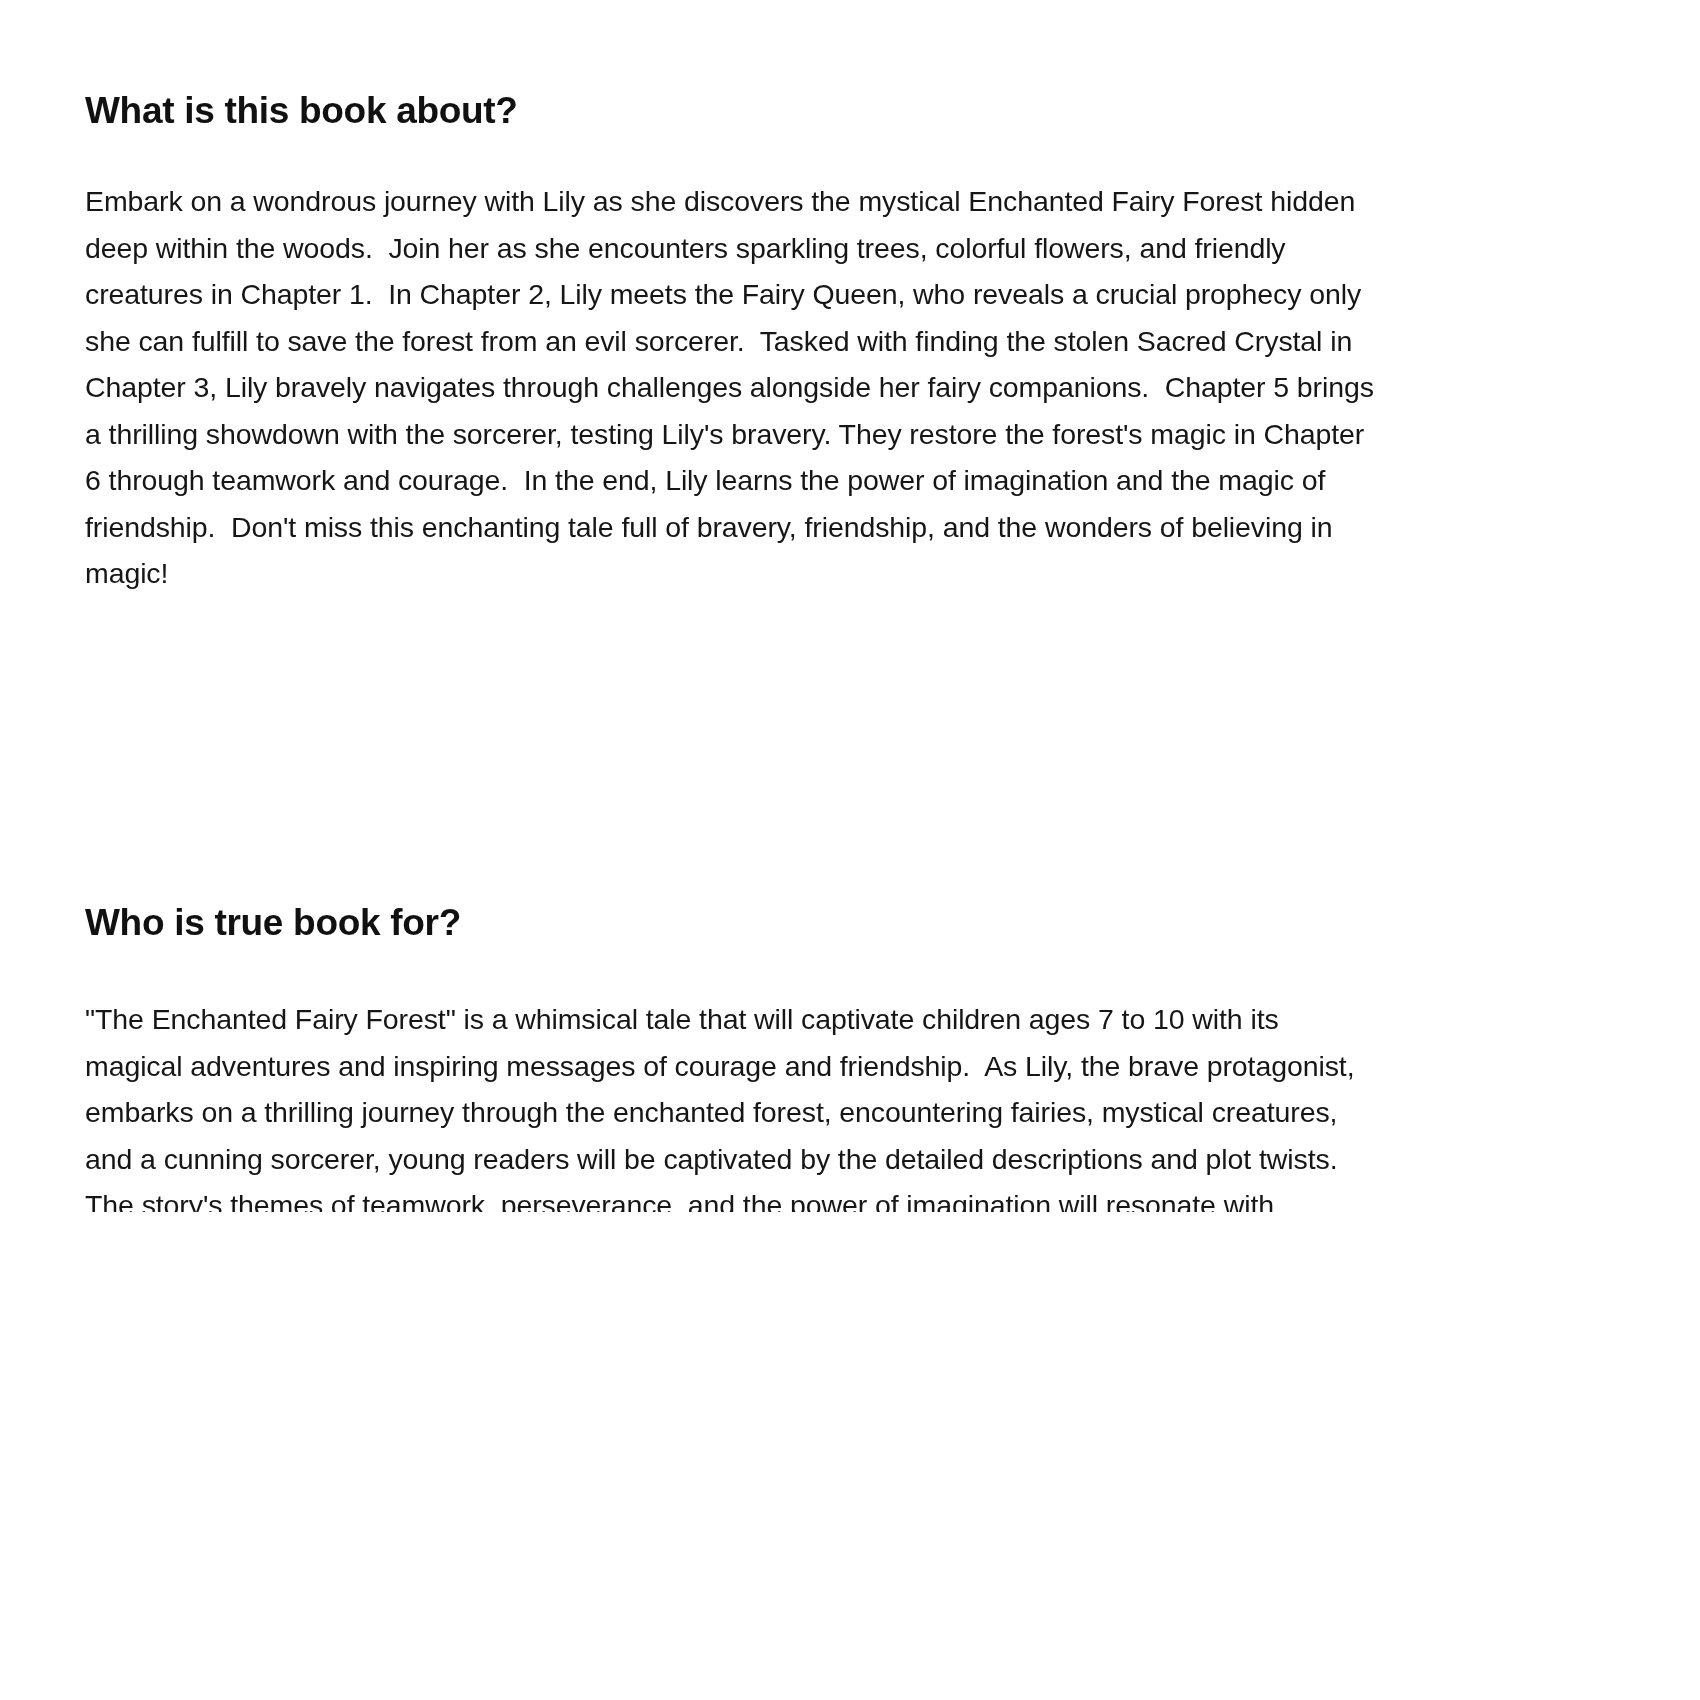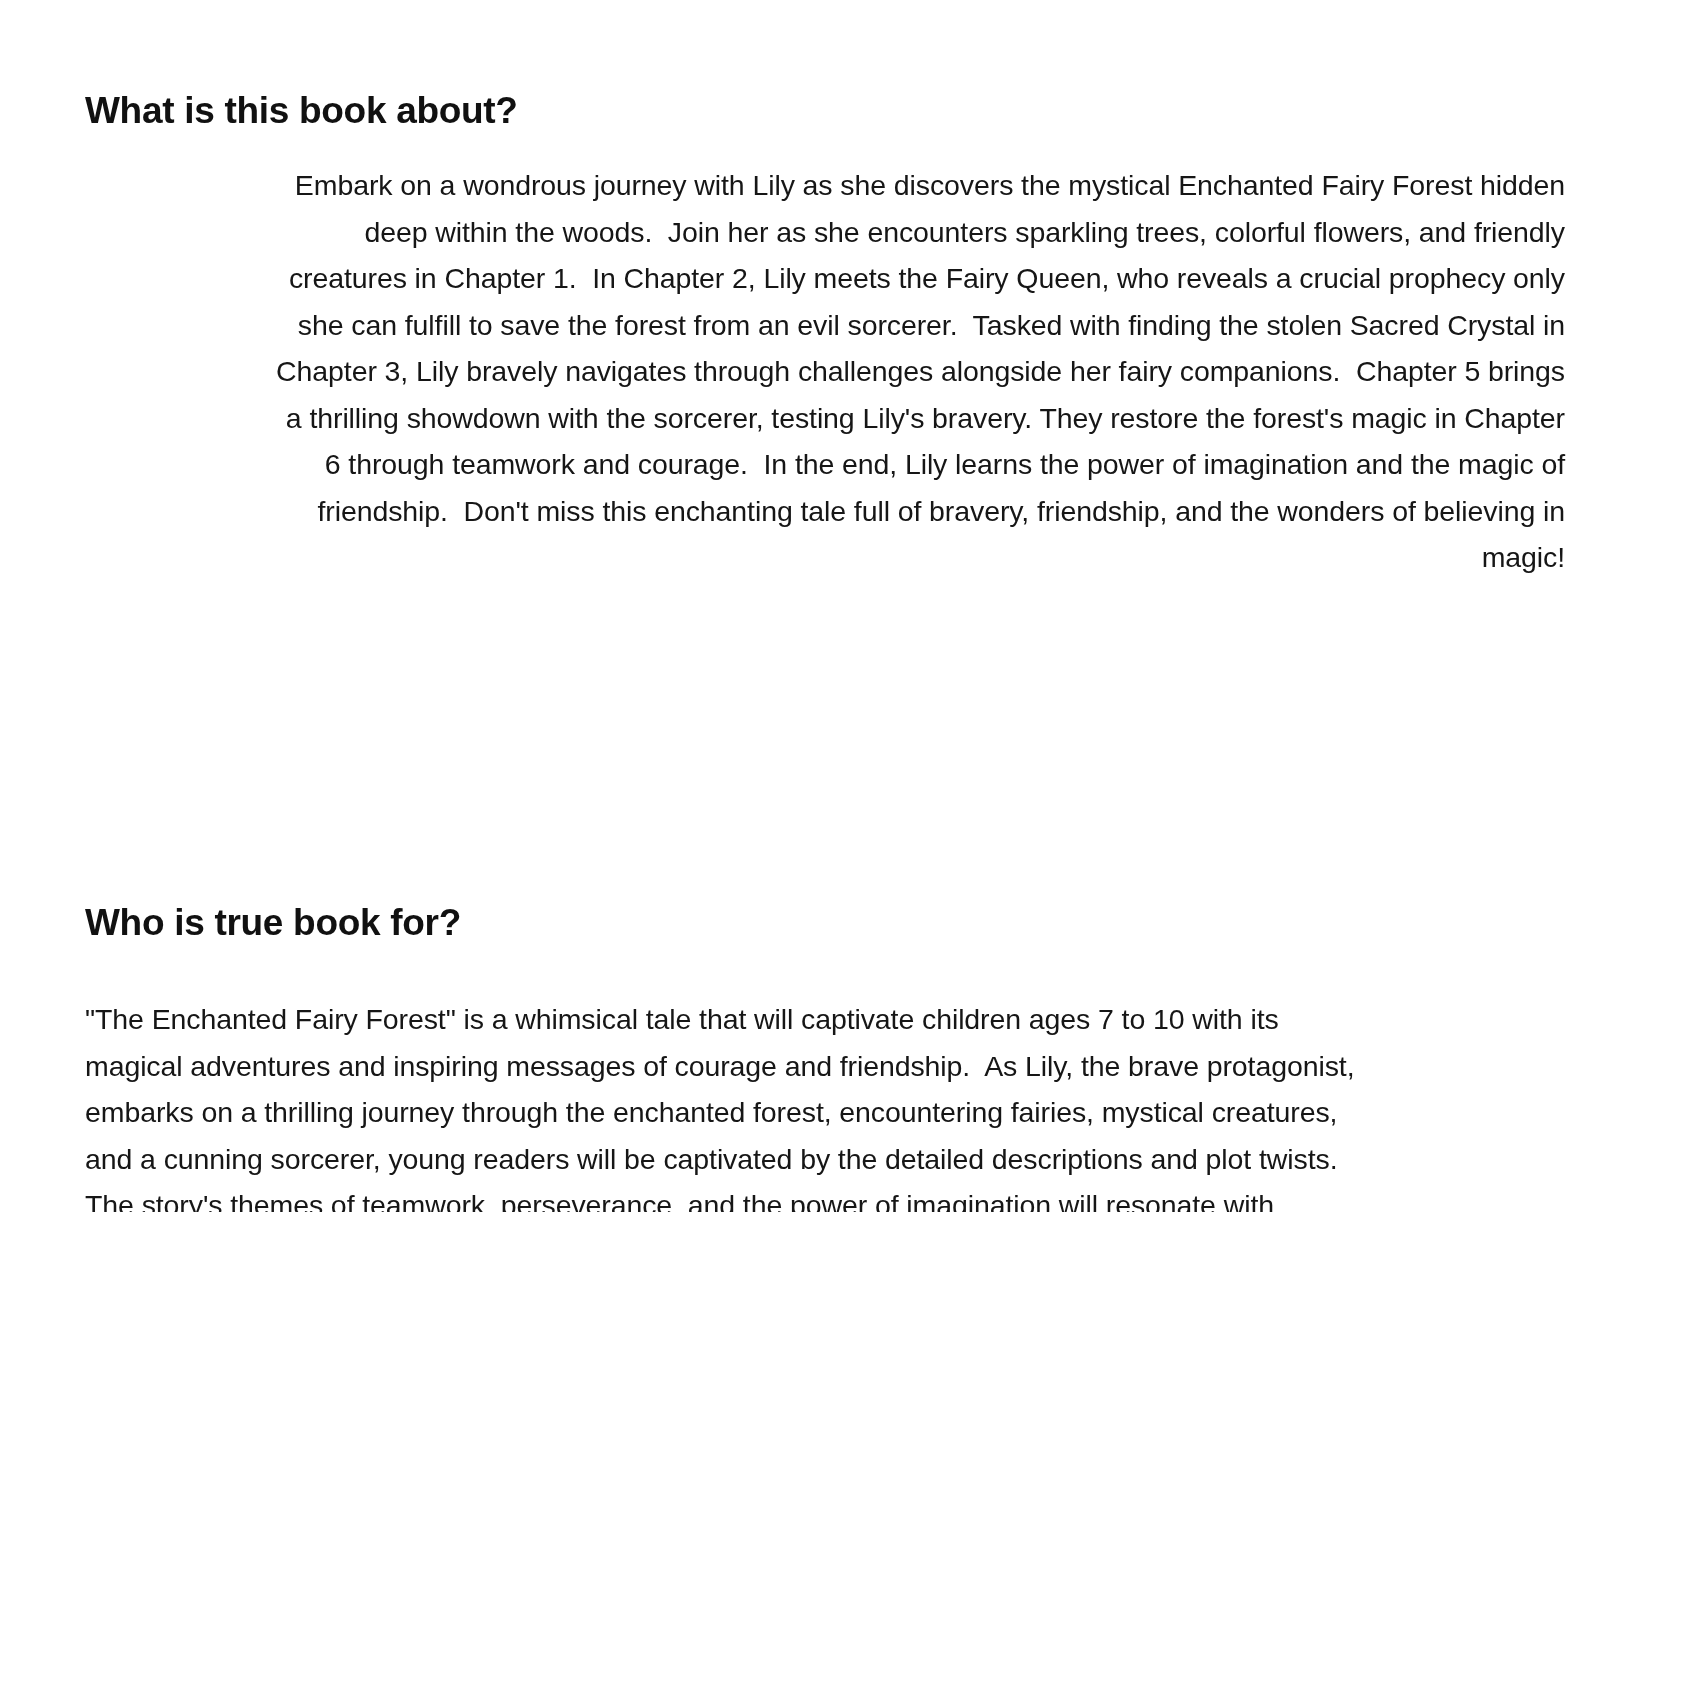--- a/index.html
+++ b/index.html
@@ -32,21 +32,21 @@
     position: absolute;
     left: 85px;
     width: 1480px;
     margin: 0;
     font-size: 28.5px;
     line-height: 46.5px;
     letter-spacing: -0.1px;
     white-space: pre-wrap;
     color: #161616;
   }
-  .paragraph-1 { top: 162px; text-align: right; }
+  .paragraph-1 { top: 178px; }
   .paragraph-2 { top: 996px; }
   .page-number {
     position: absolute;
     top: 1548px;
     left: 0;
     width: 100%;
     text-align: center;
     font-size: 28.5px;
     line-height: 46.5px;
     color: #161616;

